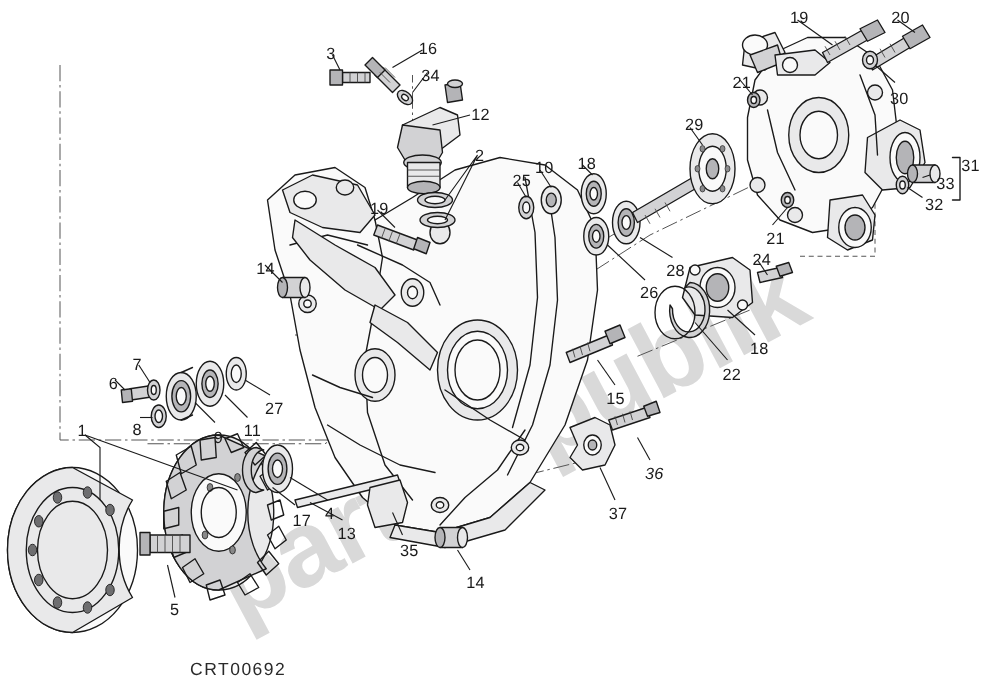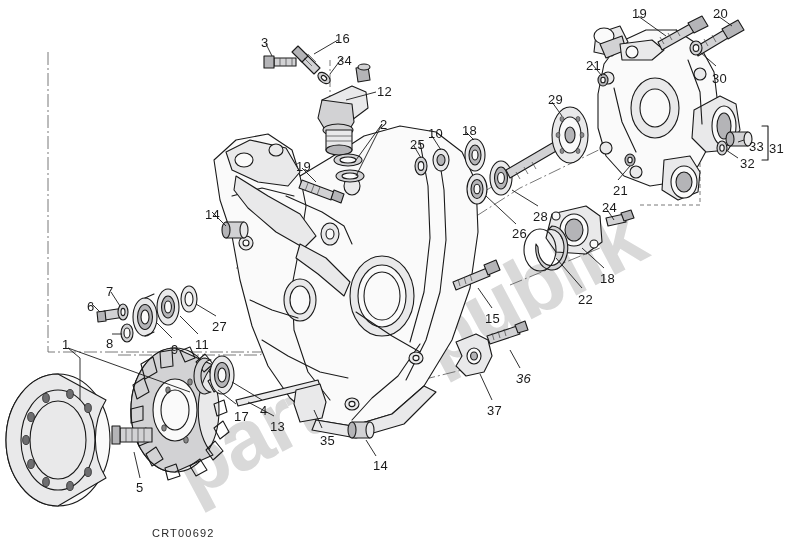--- a/index.html
+++ b/index.html
@@ -4,21 +4,21 @@
 <style>
   html,body{margin:0;padding:0;background:#ffffff;}
   body{width:799px;height:543px;overflow:hidden;
        font-family:"Liberation Sans", sans-serif;}
   #stage{position:relative;width:799px;height:543px;background:#fff;}
   #stage svg{position:absolute;left:0;top:0;}
   .lbl{position:absolute;font-family:"Liberation Sans",sans-serif;
        font-size:13px;color:#1a1a1a;line-height:1;white-space:nowrap;
        letter-spacing:.2px;}
   .code{position:absolute;font-family:"Liberation Sans",sans-serif;
-        font-size:11px;color:#2a2a2a;letter-spacing:1.2px;}
+        font-size:14px;color:#2a2a2a;letter-spacing:1.2px;}
   .wm{position:absolute;left:0;top:0;width:799px;height:543px;
       pointer-events:none;overflow:hidden;}
   .wm span{position:absolute;font-family:"Liberation Sans",sans-serif;
       font-weight:bold;font-size:86px;color:#d9d9d9;
       transform:rotate(-28deg);transform-origin:left top;white-space:nowrap;
       letter-spacing:-2px;}
 </style>
 </head>
 <body>
 
@@ -457,21 +457,21 @@
     <span class="lbl" style="left:613px;top:184px;">21</span>
     <span class="lbl" style="left:578px;top:293px;">22</span>
     <span class="lbl" style="left:600px;top:272px;">18</span>
     <span class="lbl" style="left:602px;top:201px;">24</span>
     <span class="lbl" style="left:410px;top:138px;">25</span>
     <span class="lbl" style="left:512px;top:227px;">26</span>
     <span class="lbl" style="left:212px;top:320px;">27</span>
     <span class="lbl" style="left:533px;top:210px;">28</span>
     <span class="lbl" style="left:548px;top:93px;">29</span>
     <span class="lbl" style="left:712px;top:72px;">30</span>
-    <span class="lbl" style="left:769px;top:142px;">31</span>
+    <span class="lbl" style="left:769px;top:126px;">31</span>
     <span class="lbl" style="left:740px;top:157px;text-align:right;">32</span>
     <span class="lbl" style="left:749px;top:140px;">33</span>
     <span class="lbl" style="left:337px;top:54px;">34</span>
     <span class="lbl" style="left:320px;top:434px;">35</span>
     <span class="lbl" style="left:516px;top:372px;font-style:italic;">36</span>
     <span class="lbl" style="left:487px;top:404px;">37</span>
   </div>
 
   <span class="code" style="left:152px;top:527px;">CRT00692</span>
 

